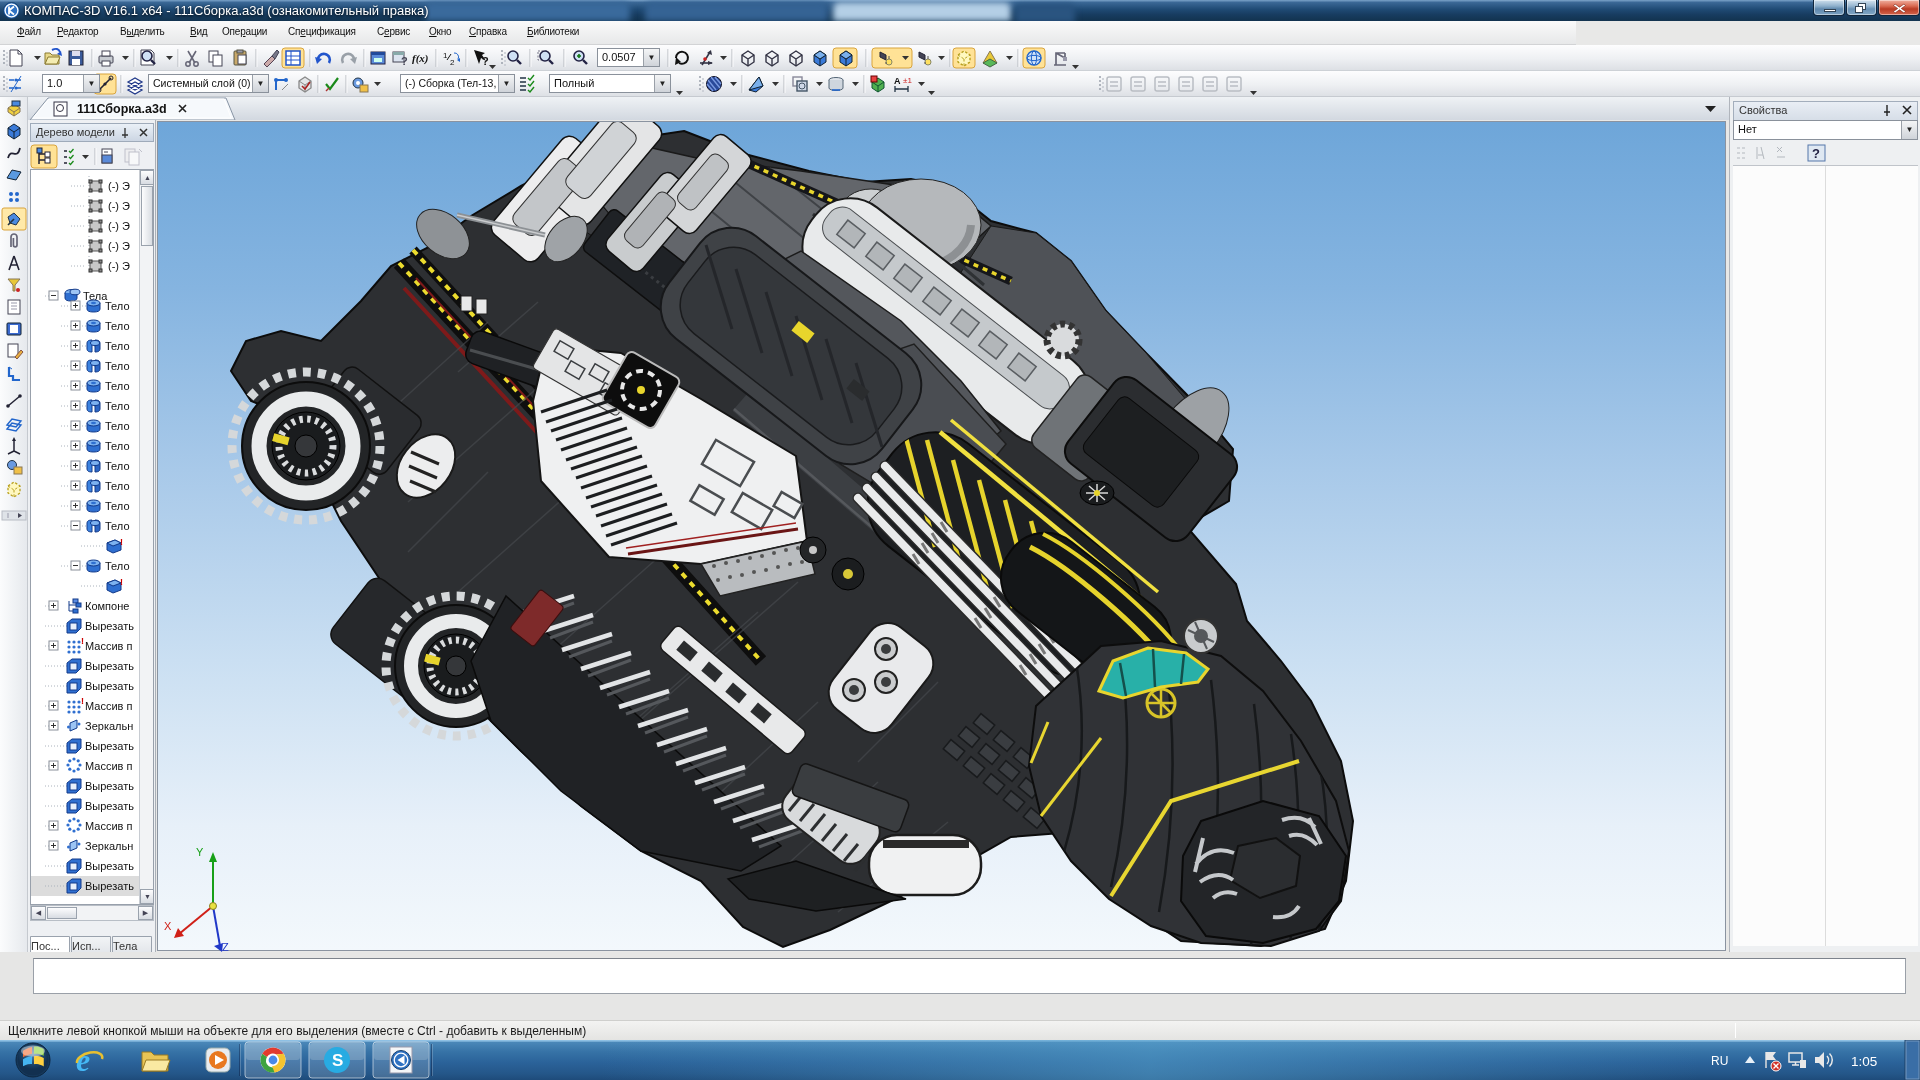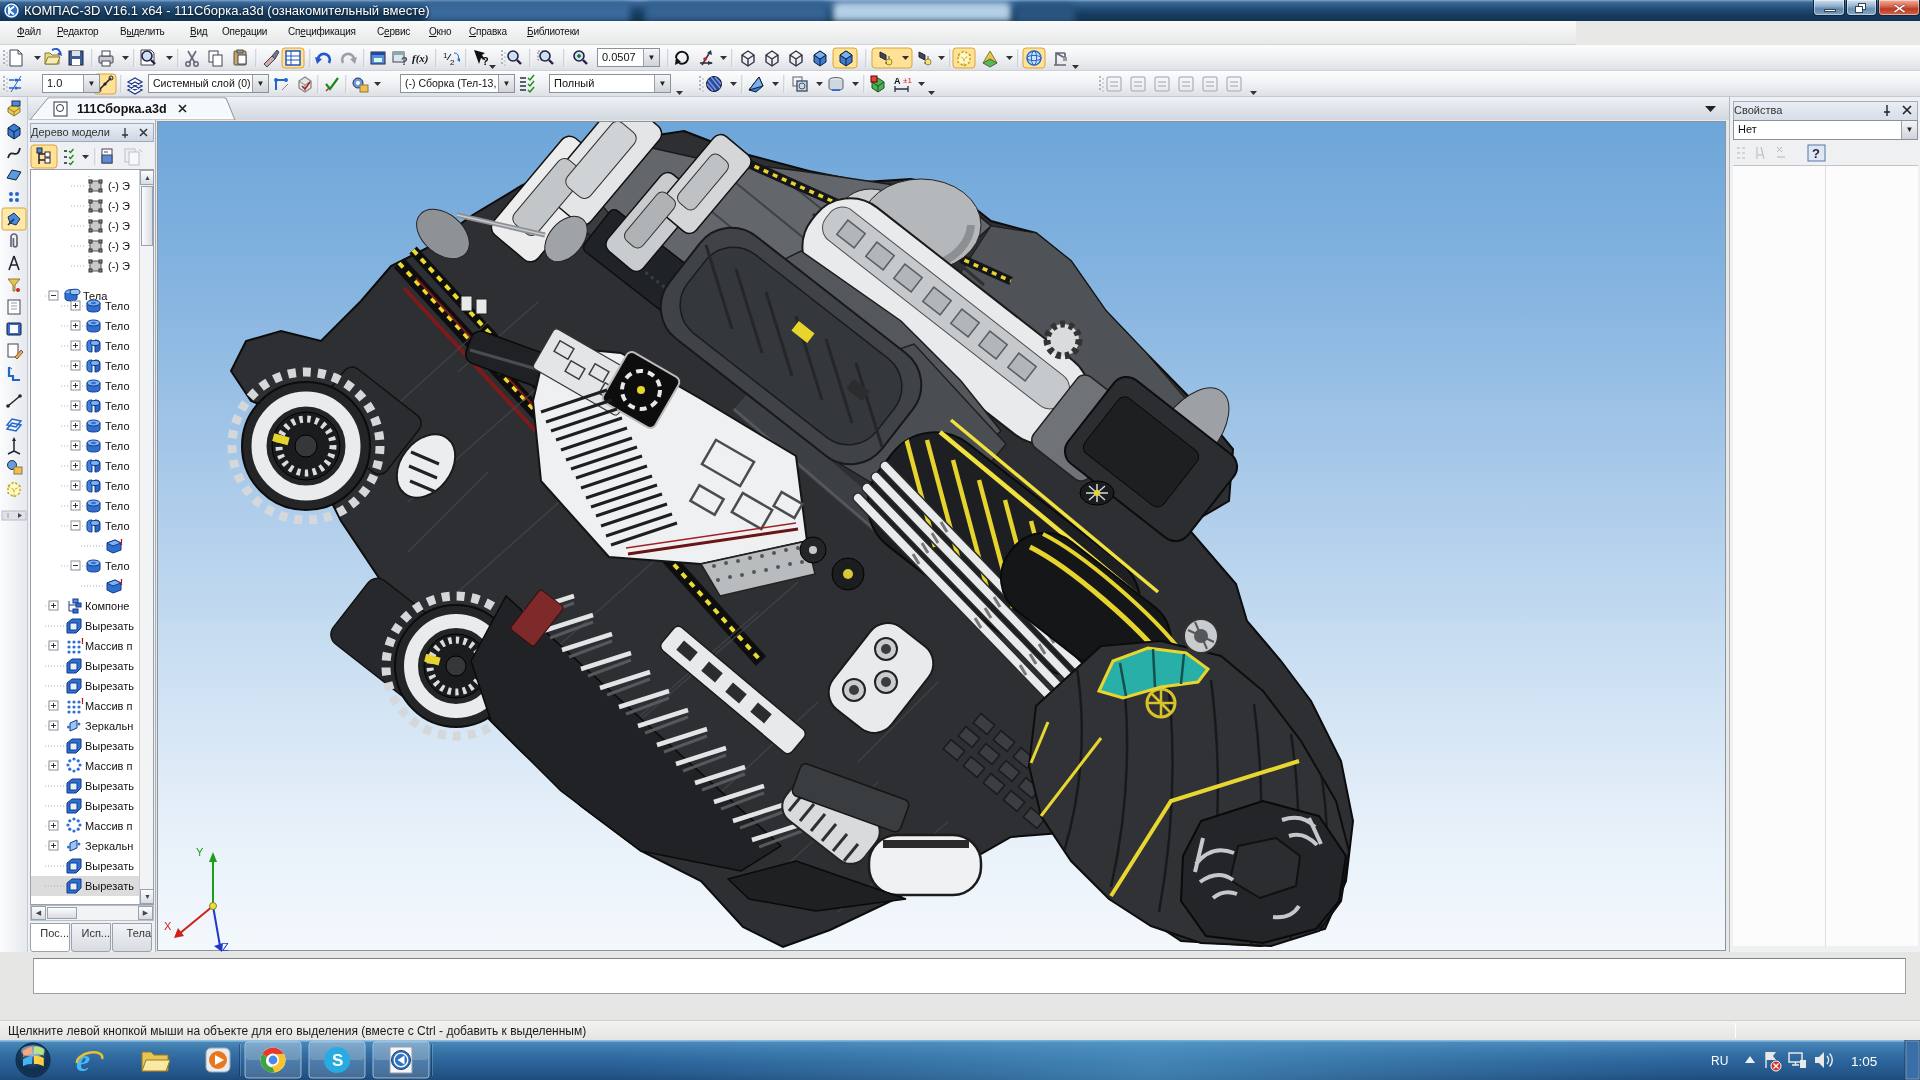--- a/index.html
+++ b/index.html
@@ -12,48 +12,48 @@
 #menubar{left:0;top:21px;width:1576px;height:24px;background:linear-gradient(180deg,#fafafa,#e7e8e9);border-bottom:1px solid #d2d3d5;font-size:10px;letter-spacing:-0.2px;color:#111}
 #menubar span.mi{position:absolute;top:5px}
 .tbrow{left:0;width:1920px;background:linear-gradient(180deg,#fdfdfe 0%,#eef0f3 55%,#dde0e5 100%)}
 #tb1{top:45px;height:26px;border-bottom:1px solid #cdd1d6}
 #tb2{top:71px;height:26px;border-bottom:1px solid #c6cad0}
 .combo{position:absolute;height:19px;background:#fff;border:1px solid #8a919b;font-size:11px;color:#111;line-height:17px;padding-left:4px}
 .combo .btn{position:absolute;right:0;top:0;bottom:0;width:16px;background:linear-gradient(180deg,#f4f5f6,#cfd3d9);border-left:1px solid #9aa0a8;color:#222;font-size:8px;text-align:center;line-height:17px}
 #tabrow{left:0;top:97px;width:1920px;height:23px;background:linear-gradient(180deg,#eff2f5,#d2d8e0)}
 #lstrip{left:0;top:97px;width:28px;height:855px;background:linear-gradient(90deg,#fbfcfd,#e6e9ed);border-right:1px solid #c5c9cf}
 #tree{left:28px;top:120px;width:128px;height:832px;background:#eef0f3;border-right:1px solid #aab0b8}
-#treehdr{position:absolute;left:2px;top:3px;width:124px;height:19px;background:linear-gradient(180deg,#eaf0f7,#ccd6e3);border:1px solid #9fabba;font-size:11px;color:#333;line-height:17px;}
+#treehdr{position:absolute;left:2px;top:3px;width:124px;height:19px;background:linear-gradient(180deg,#eaf0f7,#ccd6e3);border:1px solid #9fabba;font-size:11px;color:#333;line-height:17px;padding-left:5px}
 #treetools{position:absolute;left:2px;top:24px;width:124px;height:25px}
 #treebody{position:absolute;left:2px;top:49px;width:124px;height:736px;background:#fff;border:1px solid #98a0ab;overflow:hidden}
 .trow{position:absolute;left:0;height:20px;font-size:11px;color:#1a1a1a;white-space:nowrap}
 #vscroll{position:absolute;left:108px;top:0;width:15px;height:734px;background:#f2f3f5;border-left:1px solid #c8ccd2}
 .sbtn{position:absolute;left:0;width:15px;height:15px;background:linear-gradient(180deg,#fdfdfe,#d8dce2);border:1px solid #9aa2ad;font-size:7px;text-align:center;line-height:13px;color:#445}
 #hscroll{position:absolute;left:2px;top:785px;width:124px;height:16px;background:#f2f3f5;border:1px solid #b8bec6}
 #treetabs{position:absolute;left:2px;top:803px;width:124px;height:24px;font-size:11px;color:#333}
-.ttab{position:absolute;top:0;height:29px;border:1px solid #9aa2ad;background:linear-gradient(180deg,#f2f4f6,#d8dce2);text-align:right;line-height:19px;border-radius:0 0 3px 3px}
+.ttab{position:absolute;top:13px;height:29px;border:1px solid #9aa2ad;background:linear-gradient(180deg,#f2f4f6,#d8dce2);text-align:left;line-height:19px;border-radius:0 0 3px 3px}
 #vp{left:157px;top:121px;width:1569px;height:830px;background:linear-gradient(180deg,#6ea6d9 0%,#85b4e0 20%,#a8c9e9 42%,#cadff2 65%,#e7f0f9 85%,#f3f8fc 100%);border:1px solid #8a93a0}
 #props{left:1729px;top:97px;width:191px;height:855px;background:#eef0f2;border-left:1px solid #b0b5bc}
 #botzone{left:0;top:952px;width:1920px;height:68px;background:#e6e6e5}
 #inputbox{position:absolute;left:33px;top:6px;width:1873px;height:36px;background:#fff;border:1px solid #9aa0a8;border-top-color:#7d838c}
 #statusbar{left:0;top:1020px;width:1920px;height:20px;background:linear-gradient(180deg,#f3f3f2,#e4e4e2);border-top:1px solid #cfcfcd;font-size:12px;color:#1a1a1a}
 #taskbar{left:0;top:1040px;width:1920px;height:40px;background:linear-gradient(180deg,#7fb3d9 0%,#4a87b8 6%,#3672a6 30%,#2b639a 55%,#245688 85%,#1e4b7a 100%)}
 </style></head>
 <body>
 <div class="abs" id="titlebar">
   <div class="gtab" style="left:425px;width:205px;background:#3a6a9c"></div>
   <div class="gtab" style="left:645px;width:183px;background:#356394"></div>
   <div class="gtab" style="left:833px;width:178px;background:#b4cfe6"></div>
   <div class="gtab" style="left:1015px;width:60px;background:#2a5480;top:4px"></div>
   <svg class="abs" style="left:3px;top:2px" width="17" height="17" viewBox="0 0 17 17">
       <circle cx="8.5" cy="8.5" r="8" fill="#2f72c2" stroke="#16406e"></circle>
       <circle cx="8.5" cy="8.5" r="6.4" fill="none" stroke="#fff" stroke-width="1.3"></circle>
       <path d="M6 4.5 V12.5 M6 8.5 L11 4.5 M6 8.5 L11 12.5" stroke="#fff" stroke-width="1.8" fill="none"></path>
     </svg>
-  <span id="ttxt">КОМПАС-3D V16.1 x64 - 111Сборка.a3d (ознакомительный вместе)</span>
+  <span id="ttxt">КОМПАС-3D V16.1 x64 - 111Сборка.a3d (ознакомительный правка)</span>
   <div id="wbtns">
     <div class="wb" style="left:0;width:32px;background:linear-gradient(180deg,#cfe0ee,#8fb0cc 40%,#5e87ac 60%,#7ba2c2)">
         <div style="position:absolute;left:10px;top:9px;width:12px;height:3px;background:#fff;border:1px solid #345"></div>
       </div>
     <div class="wb" style="left:33px;width:31px;background:linear-gradient(180deg,#d5e4f0,#97b6d0 40%,#6890b4 60%,#82a8c6)">
         <div style="position:absolute;left:11px;top:3px;width:8px;height:7px;border:1px solid #345;background:#fff"></div>
         <div style="position:absolute;left:8px;top:6px;width:8px;height:7px;border:1px solid #345;background:#fff"></div>
       </div>
     <div class="wb" style="left:65px;width:42px;background:linear-gradient(180deg,#f0b0a0,#d96a52 40%,#b93b24 60%,#d4654c)">
         <svg style="position:absolute;left:14px;top:3px" width="13" height="11" viewBox="0 0 13 11">
@@ -1271,21 +1271,21 @@
         <polygon points="16,816 26,814 20,806" fill="#d02018"></polygon>
 <line x1="55" y1="784" x2="62" y2="824" stroke="#2038c8"></line>
         <polygon points="64,830 56,824 65,821" fill="#2038c8"></polygon>
 <circle cx="55" cy="784" r="3.5" fill="#e8e040" stroke="#888020" stroke-width="1"></circle>
 <text x="38" y="734" fill="#18a018">Y</text>
         <text x="6" y="808" fill="#d02018">X</text>
         <text x="64" y="829" fill="#2038c8">Z</text>
       </g>
 </svg></div>
 <div class="abs" id="props">
-  <div style="position:absolute;left:3px;top:4px;width:185px;height:30px;background:linear-gradient(180deg,#e9eef5,#ccd5e0);border:1px solid #a3aebc;font-size:11px;color:#333;line-height:16px;">Свойства
+  <div style="position:absolute;left:3px;top:4px;width:185px;height:30px;background:linear-gradient(180deg,#e9eef5,#ccd5e0);border:1px solid #a3aebc;font-size:11px;color:#333;line-height:16px;padding-left:5px">Свойства
    <svg style="position:absolute;right:4px;top:2px" width="32" height="13" viewBox="0 0 32 13">
         <path d="M6 1 v7 M3 8 h6 M6 8 v4" stroke="#222" stroke-width="1.4" fill="none"></path>
         <path d="M22 2 l8 8 m0 -8 l-8 8" stroke="#222" stroke-width="1.6"></path>
       </svg>
   </div>
   <div class="combo" style="left:3px;top:23px;width:185px;height:20px">Нет<div class="btn" style="line-height:18px">▼</div></div>
   <svg style="position:absolute;left:3px;top:46px" width="185" height="22" viewBox="0 0 185 22">
     <g stroke="#b3b8be" fill="none">
         <path d="M4 5 h3 m2 0 h3 M4 10 h3 m2 0 h3 M4 15 h3 m2 0 h3"></path>
         <path d="M24 4 v12 m4 -12 l3 12 m-6 -4 h5"></path>

